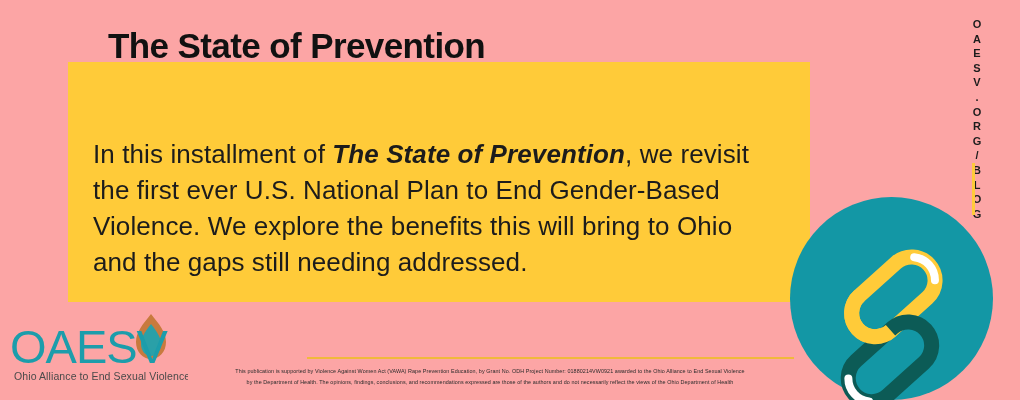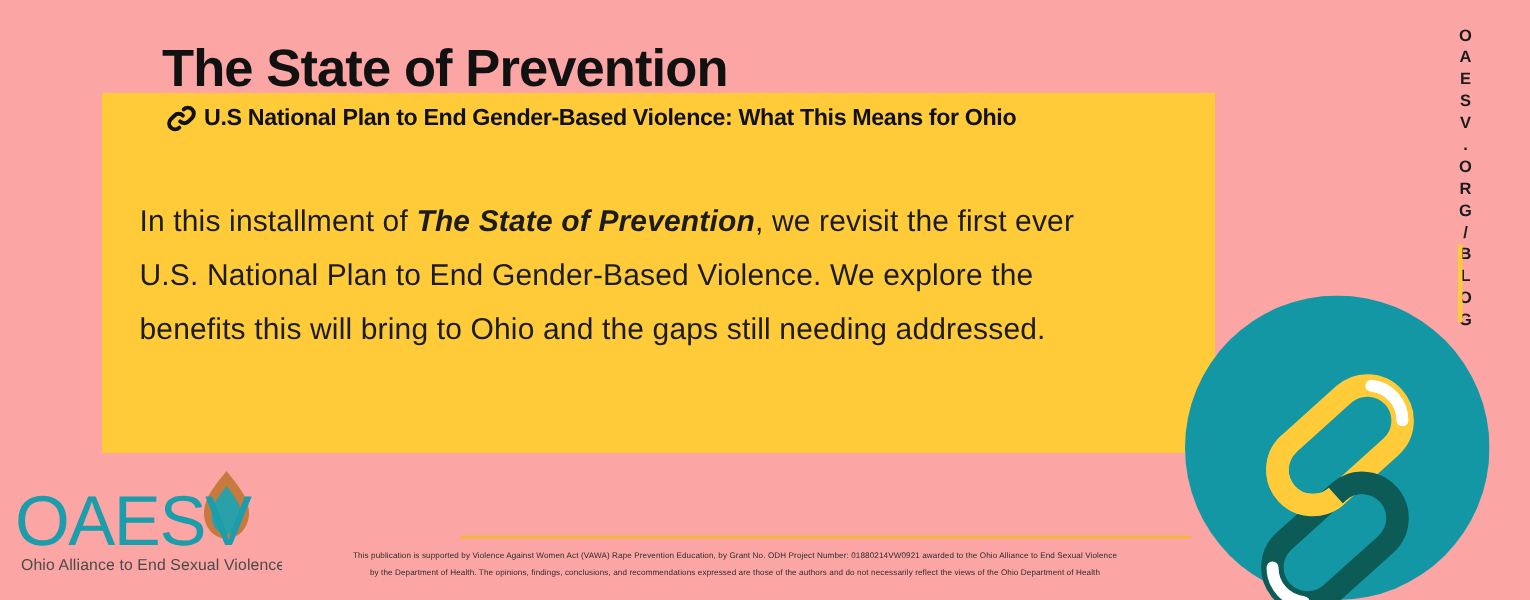--- a/index.html
+++ b/index.html
@@ -67,21 +67,21 @@
     letter-spacing: -0.25px;
     line-height: 1;
   }
 
   
   #body-copy {
     position: absolute;
     left: 93px;
     top: 110px;
     width: 660px;
-    font-size: 20px;
+    font-size: 26px;
     color: #1c1c1c;
     line-height: 36px;
     letter-spacing: 0.1px;
   }
   #body-copy .em {
     font-weight: bold;
     font-style: italic;
   }
 
   
@@ -152,29 +152,20 @@
 </style>
 </head>
 <body>
 
 <div id="canvas">
 
   <div id="yellow-panel"></div>
 
   <div id="headline">The State of Prevention</div>
 
-  <div id="subtitle-row">
-    <svg id="subtitle-link-icon" viewBox="0 0 24 24" aria-hidden="true">
-      <g fill="none" stroke="#111111" stroke-width="2.9" stroke-linecap="round">
-        <path d="M13.6 5.4a4.3 4.3 0 0 1 6.1 6.1l-2.6 2.6a4.3 4.3 0 0 1-6.1 0"></path>
-        <path d="M10.4 18.6a4.3 4.3 0 0 1-6.1-6.1l2.6-2.6a4.3 4.3 0 0 1 6.1 0"></path>
-      </g>
-    </svg>
-    <span id="subtitle-text">U.S National Plan to End Gender-Based Violence: What This Means for Ohio</span>
-  </div>
 
   <p id="body-copy"><span>In this installment of </span><span class="em">The State of Prevention</span><span>, we revisit the first ever U.S. National Plan to End Gender-Based Violence. We explore the benefits this will bring to Ohio and the gaps still needing addressed.</span></p>
 
   <div id="side-url">OAESV.ORG/BLOG</div>
   <div id="side-rule"></div>
 
   <div id="badge">
     <svg width="203" height="203" viewBox="0 0 203 203">
       <circle cx="101.5" cy="101.5" r="101.5" fill="#1397A5"></circle>
       <g transform="rotate(-42 101.5 101.5)">

